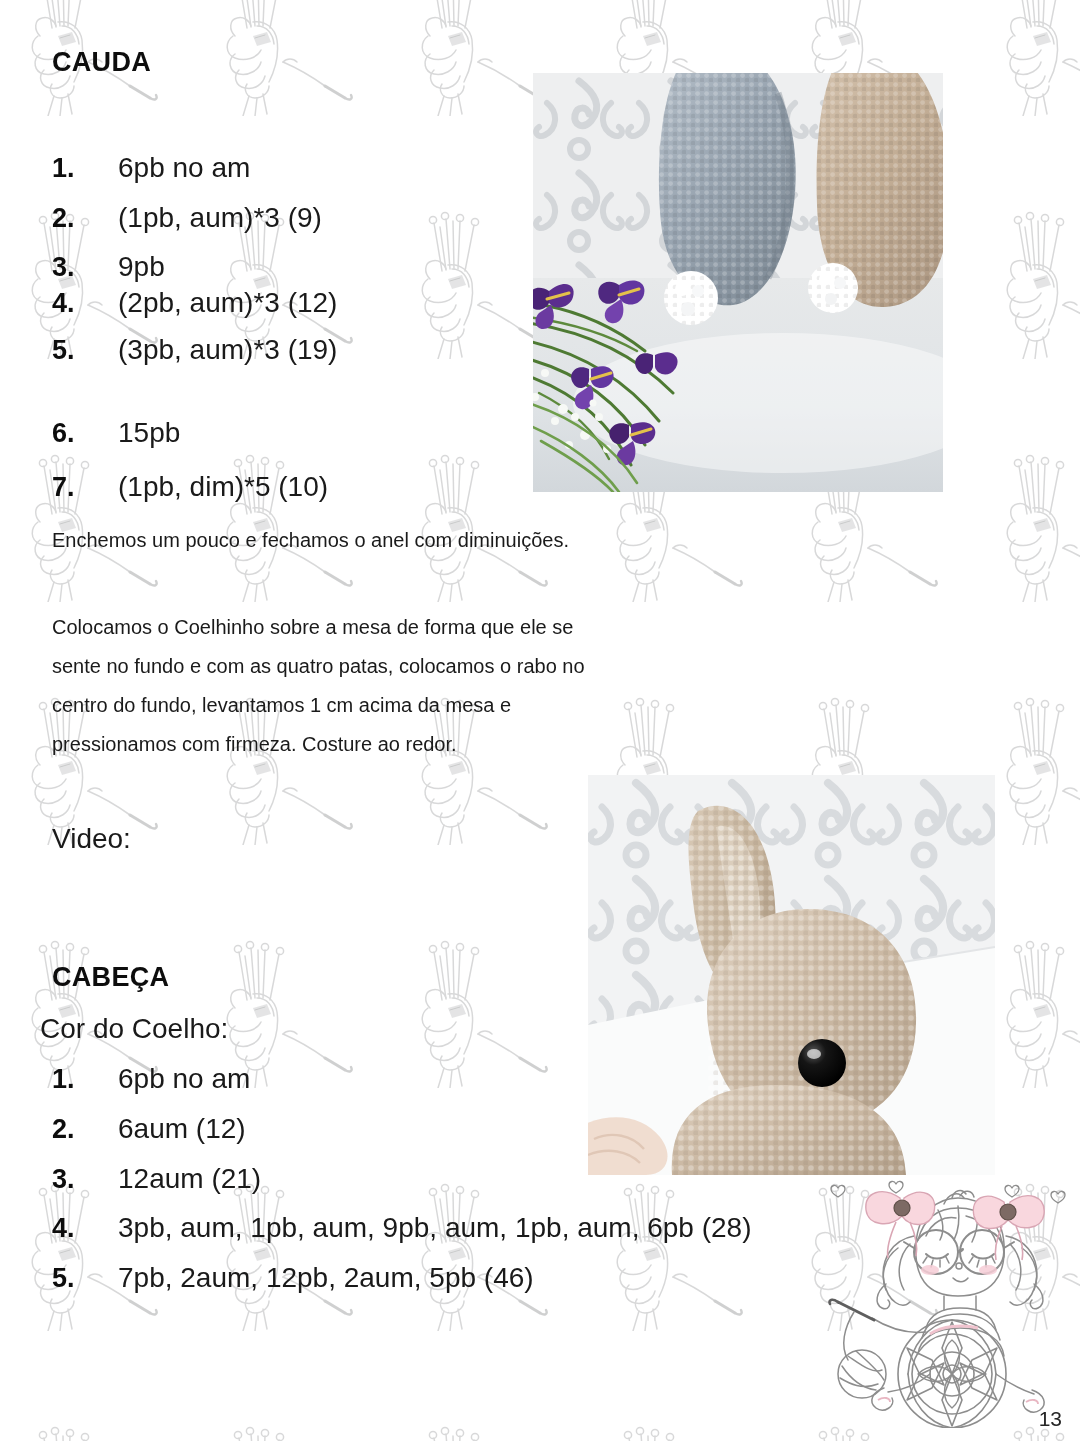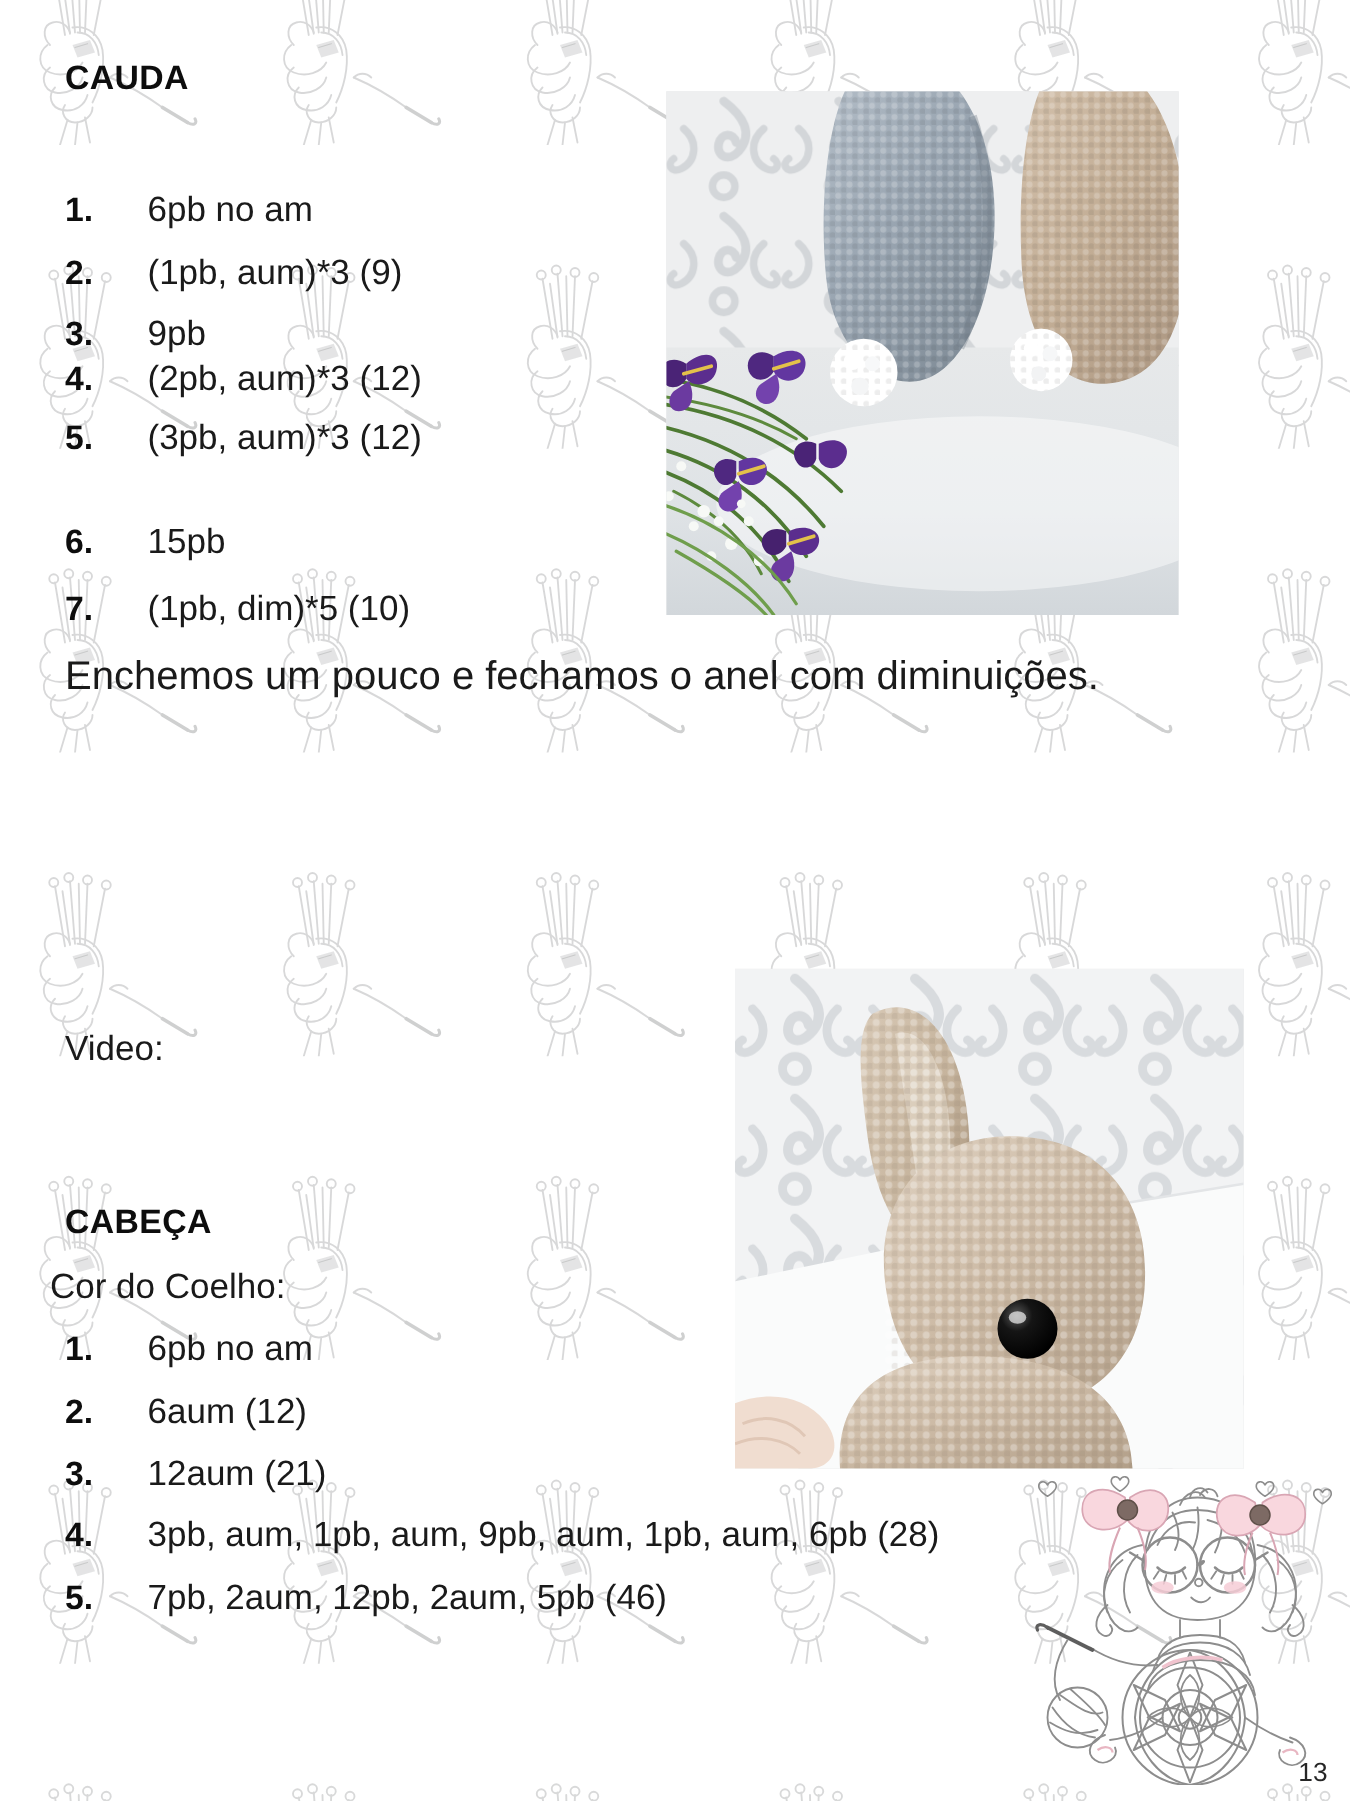--- a/index.html
+++ b/index.html
@@ -72,21 +72,21 @@
     left: 66px;
     top: -1px;
     font-size: 28px;
     color: #1a1a1a;
     font-weight: 300;
     white-space: nowrap;
   }
 
   .para {
     position: absolute;
-    font-size: 32px;
+    font-size: 20px;
     line-height: 39px;
     color: #1a1a1a;
     font-weight: 300;
     white-space: pre-line;
   }
 
   .link {
     position: absolute;
     font-size: 28px;
     color: #4a7ebb;
@@ -1657,34 +1657,38 @@
   <div class="row" style="left:52px; top:252px;">
     <span class="num">3.</span>
     <span class="txt">9pb</span>
   </div>
   <div class="row" style="left:52px; top:288px;">
     <span class="num">4.</span>
     <span class="txt">(2pb, aum)*3 (12)</span>
   </div>
   <div class="row" style="left:52px; top:335px;">
     <span class="num">5.</span>
-    <span class="txt">(3pb, aum)*3 (12)</span>
+    <span class="txt">(3pb, aum)*3 (19)</span>
   </div>
 
   <div class="row" style="left:52px; top:418px;">
     <span class="num">6.</span>
     <span class="txt">15pb</span>
   </div>
   <div class="row" style="left:52px; top:472px;">
     <span class="num">7.</span>
     <span class="txt">(1pb, dim)*5 (10)</span>
   </div>
 
   <div class="para" style="left:52px; top:521px;">Enchemos um pouco e fechamos o anel com diminuições.</div>
 
+  <div class="para" style="left:52px; top:608px;">Colocamos o Coelhinho sobre a mesa de forma que ele se
+sente no fundo e com as quatro patas, colocamos o rabo no
+centro do fundo, levantamos 1 cm acima da mesa e
+pressionamos com firmeza. Costure ao redor.</div>
 
   <div class="body-text" style="left:52px; top:823px;">Video:</div>
 
   <div class="heading" style="left:52px; top:962px;">CABEÇA</div>
 
   <div class="body-text" style="left:40px; top:1013px;">Cor do Coelho:</div>
 
   <div class="row" style="left:52px; top:1064px;">
     <span class="num">1.</span>
     <span class="txt">6pb no am</span>

